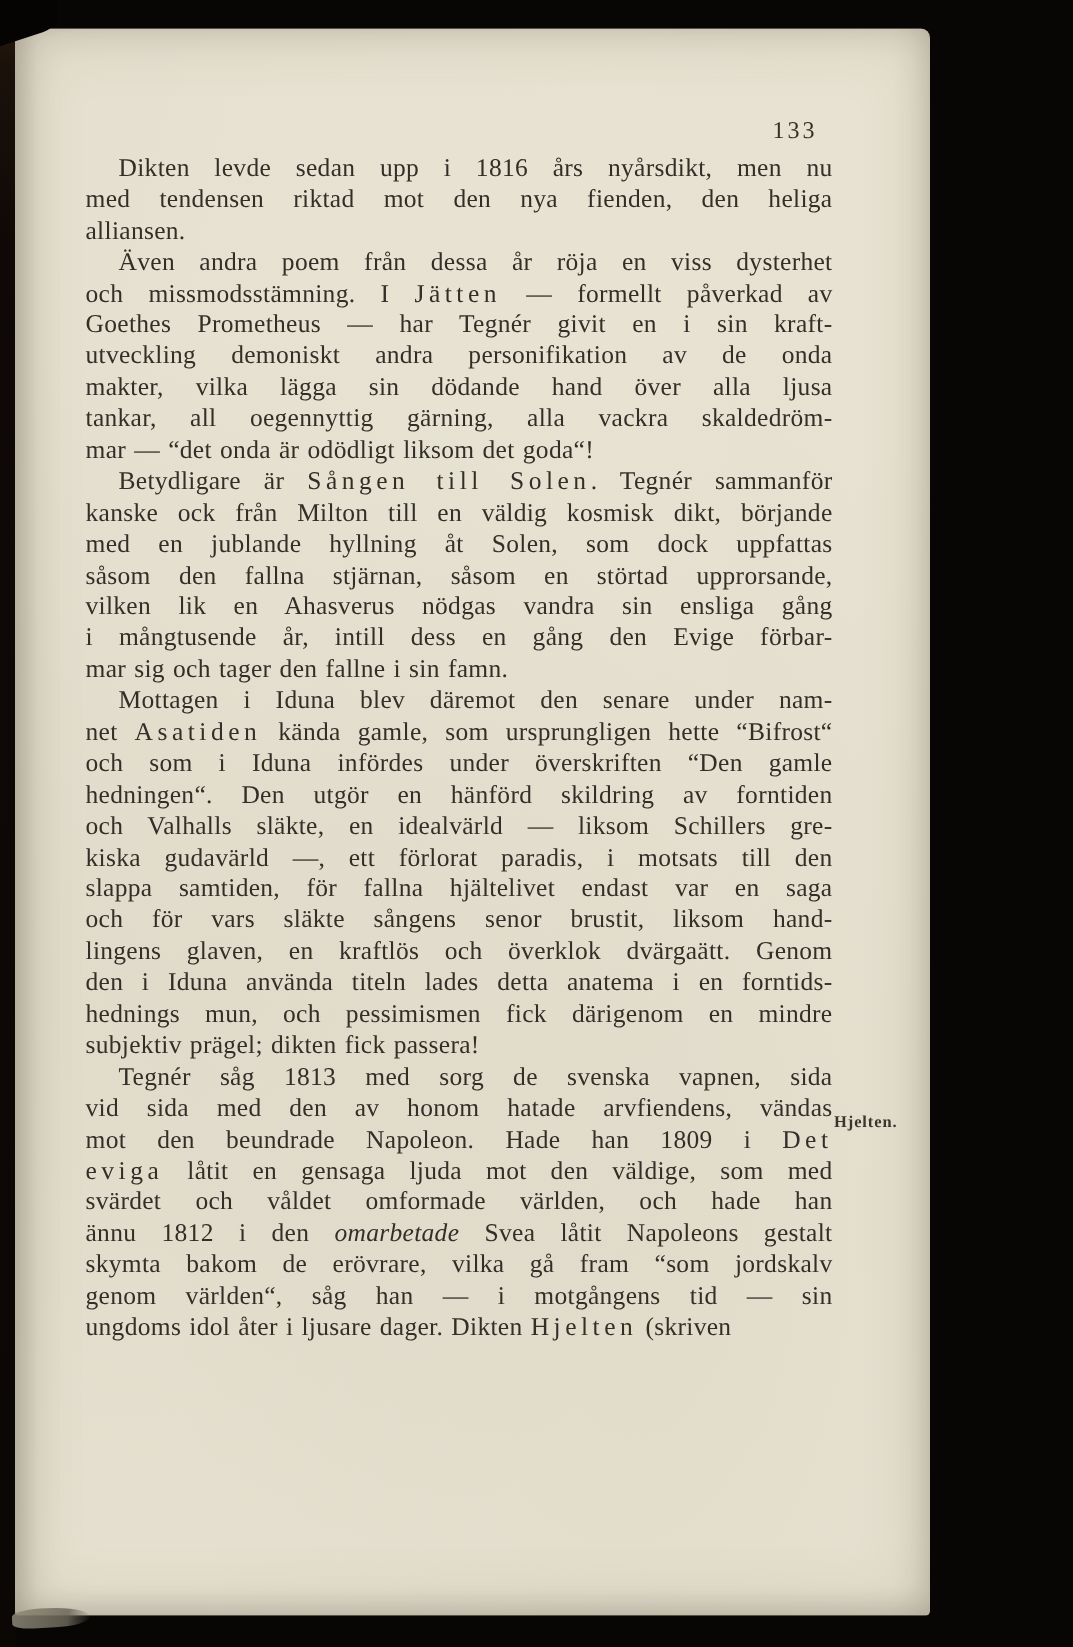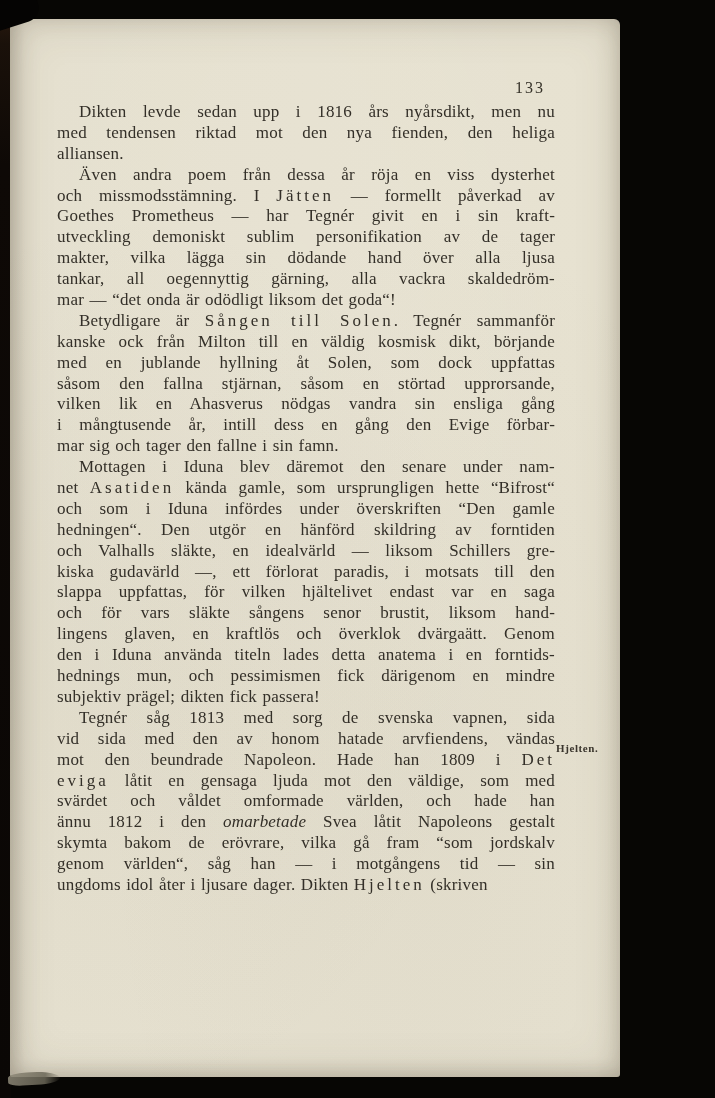--- a/index.html
+++ b/index.html
@@ -114,38 +114,38 @@
   <div class="gutter-strip"></div>
   <div class="page">
     <div class="page-number">133</div>
     <div class="text-block">
         <div class="line indent"><span>Dikten levde sedan upp i 1816 års nyårsdikt, men nu</span></div>
         <div class="line"><span>med tendensen riktad mot den nya fienden, den heliga</span></div>
         <div class="line last"><span>alliansen.</span></div>
         <div class="line indent"><span>Även andra poem från dessa år röja en viss dysterhet</span></div>
         <div class="line"><span>och missmodsstämning. I </span><span class="spaced">Jätten</span><span> — formellt påverkad av</span></div>
         <div class="line"><span>Goethes Prometheus — har Tegnér givit en i sin kraft-</span></div>
-        <div class="line"><span>utveckling demoniskt sublim personifikation av de tager</span></div>
+        <div class="line"><span>utveckling demoniskt andra personifikation av de onda</span></div>
         <div class="line"><span>makter, vilka lägga sin dödande hand över alla ljusa</span></div>
         <div class="line"><span>tankar, all oegennyttig gärning, alla vackra skaldedröm-</span></div>
         <div class="line last"><span>mar — “det onda är odödligt liksom det goda“!</span></div>
         <div class="line indent"><span>Betydligare är </span><span class="spaced">Sången till Solen</span><span>. Tegnér sammanför</span></div>
         <div class="line"><span>kanske ock från Milton till en väldig kosmisk dikt, börjande</span></div>
         <div class="line"><span>med en jublande hyllning åt Solen, som dock uppfattas</span></div>
         <div class="line"><span>såsom den fallna stjärnan, såsom en störtad upprorsande,</span></div>
         <div class="line"><span>vilken lik en Ahasverus nödgas vandra sin ensliga gång</span></div>
         <div class="line"><span>i mångtusende år, intill dess en gång den Evige förbar-</span></div>
         <div class="line last"><span>mar sig och tager den fallne i sin famn.</span></div>
         <div class="line indent"><span>Mottagen i Iduna blev däremot den senare under nam-</span></div>
         <div class="line"><span>net </span><span class="spaced">Asatiden</span><span> kända gamle, som ursprungligen hette “Bifrost“</span></div>
         <div class="line"><span>och som i Iduna infördes under överskriften “Den gamle</span></div>
         <div class="line"><span>hedningen“. Den utgör en hänförd skildring av forntiden</span></div>
         <div class="line"><span>och Valhalls släkte, en idealvärld — liksom Schillers gre-</span></div>
         <div class="line"><span>kiska gudavärld —, ett förlorat paradis, i motsats till den</span></div>
-        <div class="line"><span>slappa uppfattas, för vilken hjältelivet endast var en saga</span></div>
+        <div class="line"><span>slappa samtiden, för fallna hjältelivet endast var en saga</span></div>
         <div class="line"><span>och för vars släkte sångens senor brustit, liksom hand-</span></div>
         <div class="line"><span>lingens glaven, en kraftlös och överklok dvärgaätt. Genom</span></div>
         <div class="line"><span>den i Iduna använda titeln lades detta anatema i en forntids-</span></div>
         <div class="line"><span>hednings mun, och pessimismen fick därigenom en mindre</span></div>
         <div class="line last"><span>subjektiv prägel; dikten fick passera!</span></div>
         <div class="line indent"><span>Tegnér såg 1813 med sorg de svenska vapnen, sida</span></div>
         <div class="line"><span>vid sida med den av honom hatade arvfiendens, vändas</span></div>
         <div class="line"><span>mot den beundrade Napoleon. Hade han 1809 i </span><span class="spaced">Det</span></div>
         <div class="line"><span class="spaced">eviga</span><span> låtit en gensaga ljuda mot den väldige, som med</span></div>
         <div class="line"><span>svärdet och våldet omformade världen, och hade han</span></div>

